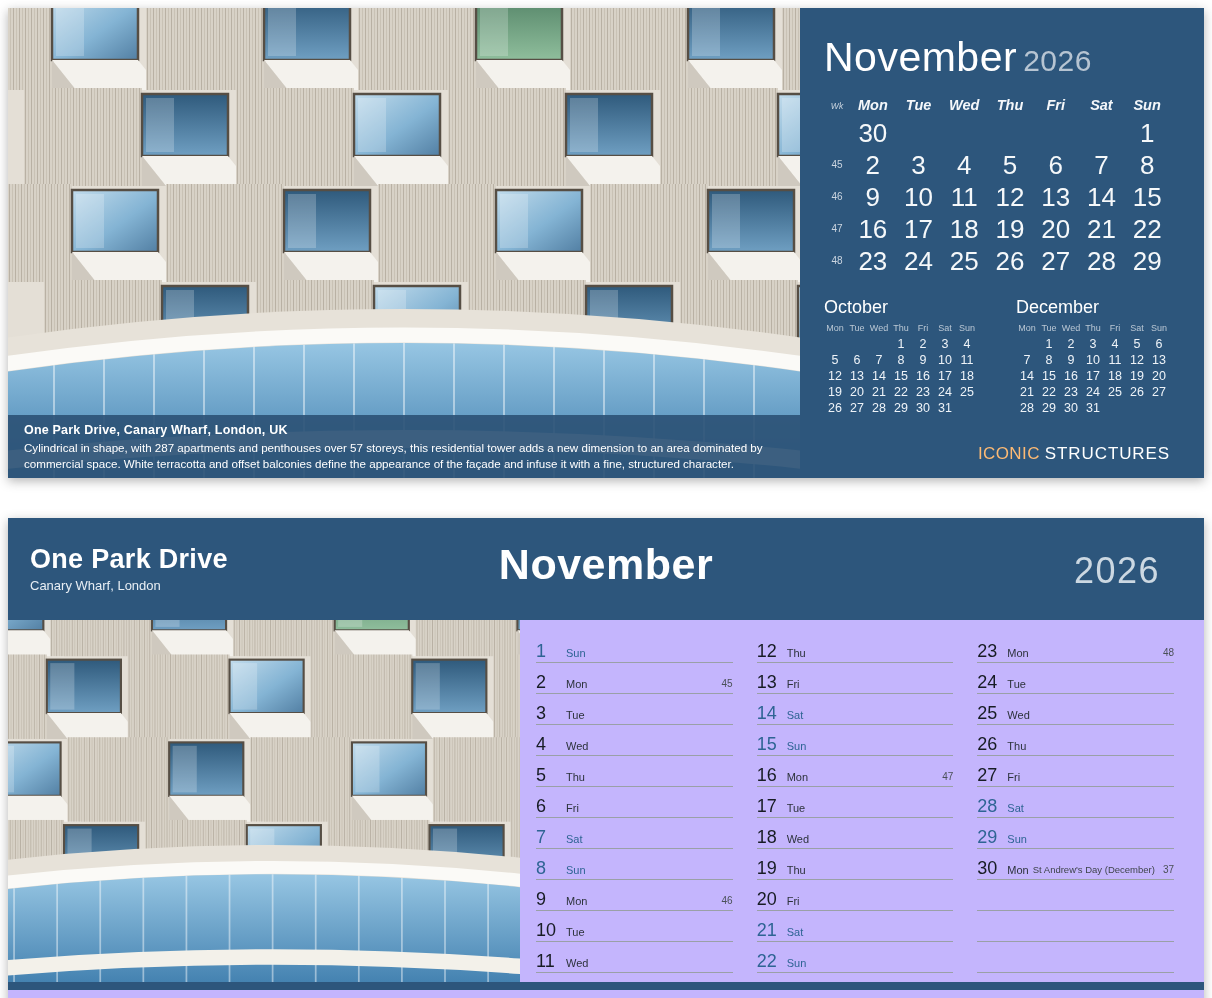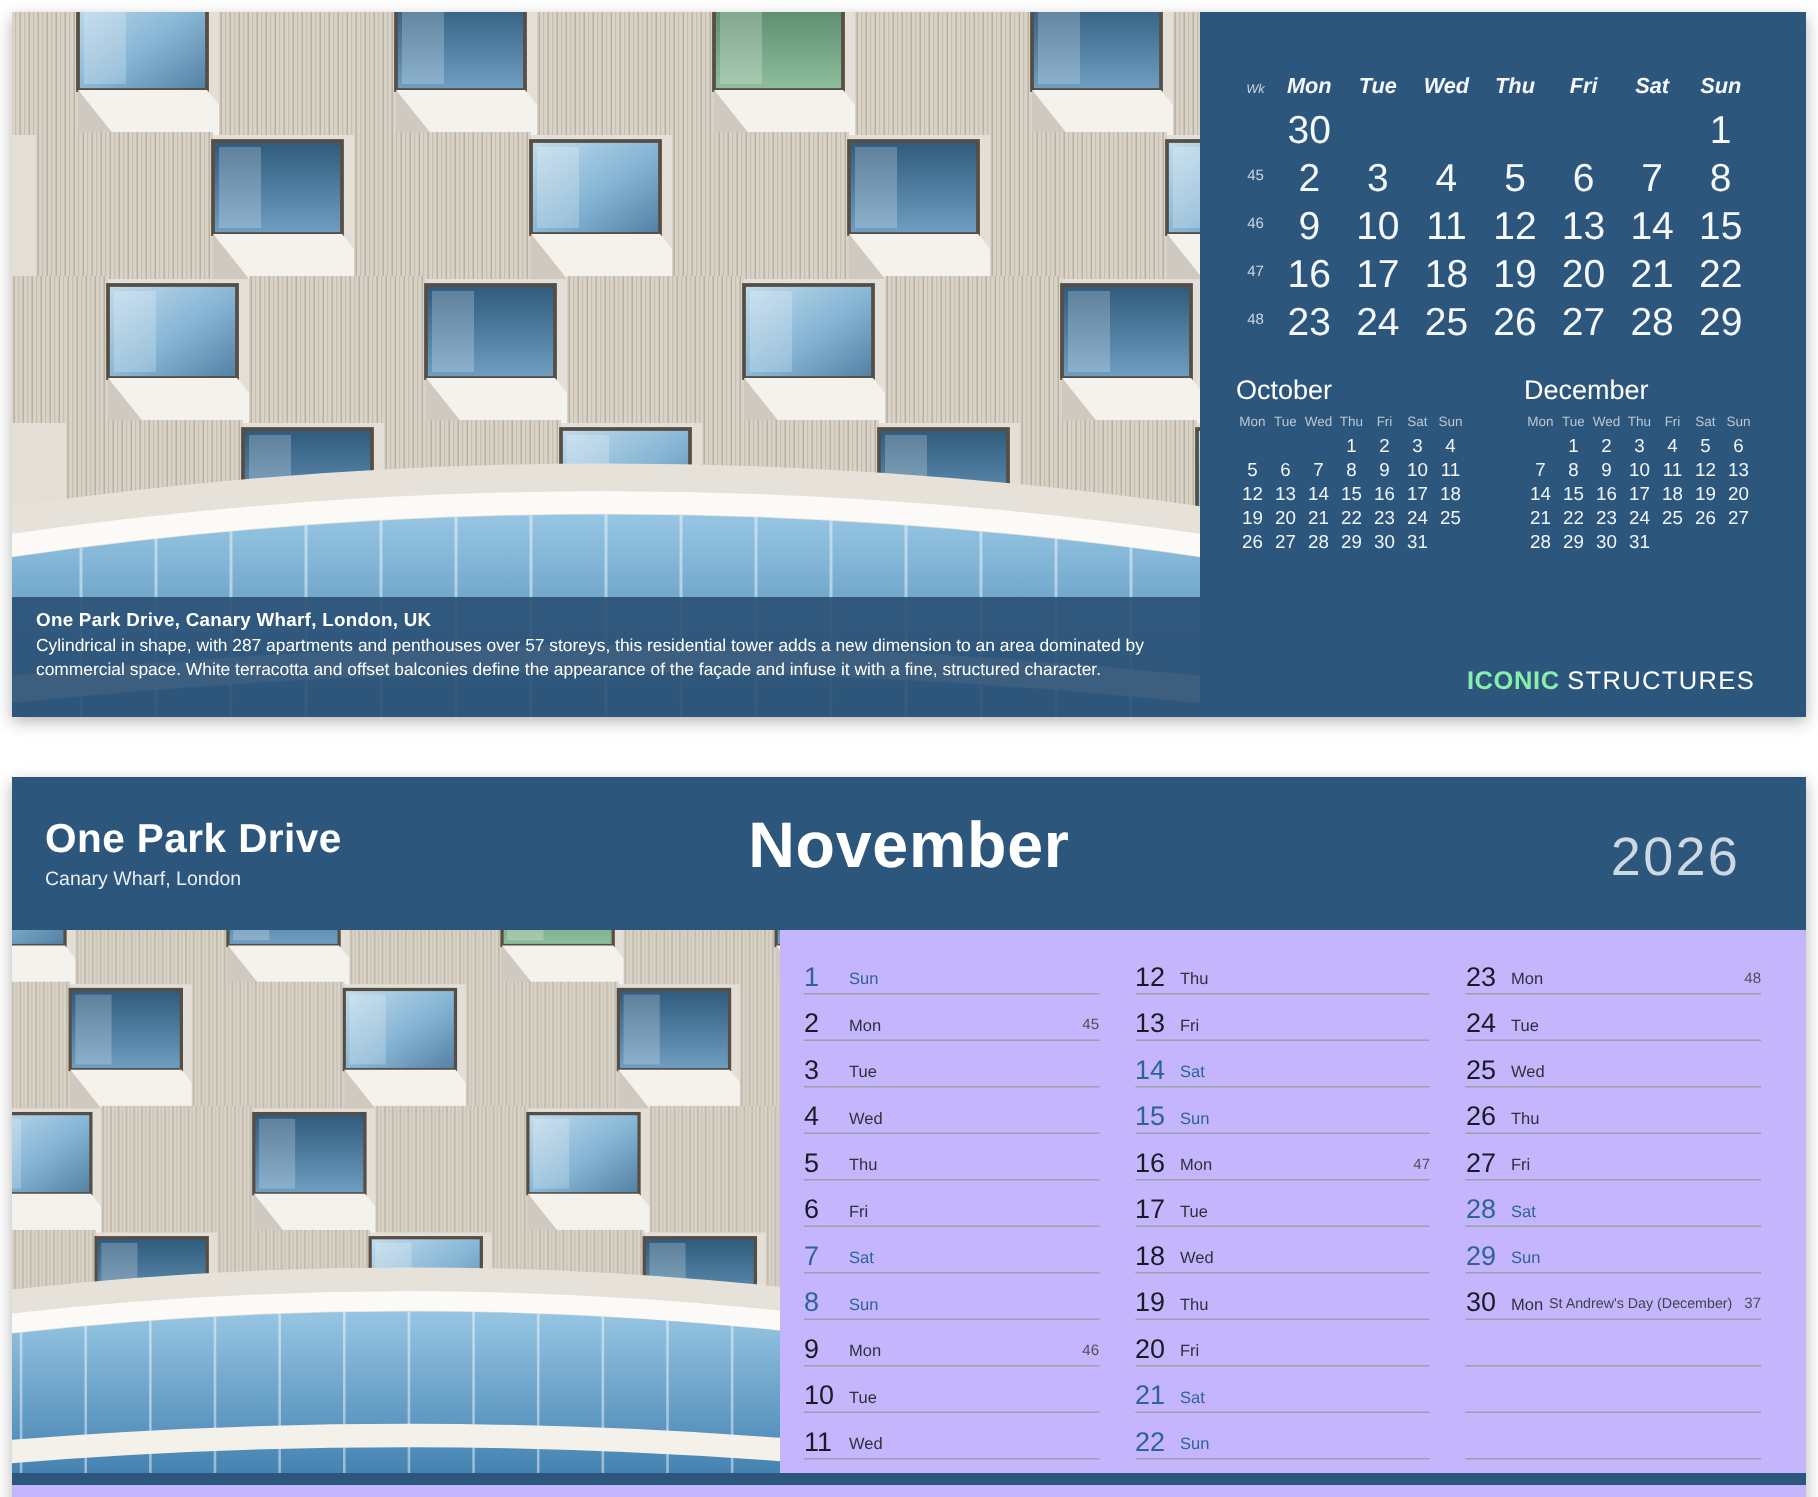--- a/index.html
+++ b/index.html
@@ -3,41 +3,41 @@
 <meta charset="utf-8">
 <style>
   html,body{margin:0;padding:0;background:#ffffff;}
   body{width:1212px;height:998px;font-family:"Liberation Sans",sans-serif;position:relative;overflow:hidden;}
   .panel{position:absolute;box-shadow:0 3px 10px rgba(40,40,40,.35);}
 
   
   .top-panel{left:8px;top:8px;width:1196px;height:470px;display:flex;background:#2d567c;}
   .photo-area{width:792px;height:470px;position:relative;overflow:hidden;flex:none;background:#e4dfd6;}
   .photo-area svg{width:100%;height:100%;display:block;}
-  .caption{position:absolute;left:0;right:0;bottom:0;height:80px;background:rgba(44,82,118,.92);
+  .caption{position:absolute;left:0;right:0;bottom:0;height:63px;background:rgba(44,82,118,.92);
            color:#fff;padding:8px 16px;box-sizing:border-box;}
   .caption-title{font-size:12.5px;font-weight:700;margin-bottom:3px;letter-spacing:.2px;}
   .caption-body{font-size:11.6px;line-height:1.35;}
 
   .cal-panel{flex:1;position:relative;padding:26px 34px 0 24px;color:#fff;box-sizing:border-box;}
   .cal-title{font-size:41px;letter-spacing:.5px;color:#ffffff;white-space:nowrap;}
   .cal-year{font-size:30px;color:#b6c4d2;margin-left:6px;}
   .mc-grid{display:grid;grid-template-columns:26px repeat(7,1fr);margin-top:8px;}
   .mc-h{font-size:14.5px;font-weight:700;text-align:center;color:#f4f7fa;padding:8px 0 4px;font-style:italic;}
   .mc-wk{font-size:8.5px;font-weight:400;color:#c9d4df;text-align:center;align-self:end;padding-bottom:6px;}
   .mc-d{font-size:26px;text-align:center;color:#f5f8fa;height:32px;line-height:32px;}
   .mc-wknum{font-size:10px;color:#ccd6e1;line-height:32px;text-align:center;}
   .minis{display:flex;gap:38px;margin-top:20px;}
   .mini{flex:1;}
   .mini-title{font-size:18px;color:#ffffff;margin-bottom:5px;}
   .mini-grid{display:grid;grid-template-columns:repeat(7,1fr);}
   .mini-h{font-size:9px;color:#bac7d4;text-align:center;padding-bottom:3px;}
   .mini-d{font-size:12.5px;color:#eef3f8;text-align:center;line-height:16px;}
   .logo{position:absolute;right:34px;bottom:14px;font-size:17px;white-space:nowrap;}
-  .logo-1{color:#86efac;font-weight:700;letter-spacing:.4px;}
+  .logo-1{color:#fdba74;font-weight:400;letter-spacing:.4px;}
   .logo-2{color:#ffffff;font-weight:400;letter-spacing:.9px;margin-left:5px;}
 
   
   .bottom-panel{left:8px;top:518px;width:1196px;height:556px;background:#c4b5fd;}
   .bp-header{height:102px;background:#2d567c;position:relative;}
   .bp-title-block{position:absolute;left:22px;top:26px;}
   .bp-title{font-size:27px;font-weight:700;color:#ffffff;letter-spacing:.3px;}
   .bp-sub{font-size:13px;color:#e8eef4;margin-top:3px;}
   .bp-month{position:absolute;left:0;right:0;text-align:center;top:22px;font-size:43px;font-weight:700;color:#ffffff;letter-spacing:.5px;}
   .bp-year{position:absolute;right:44px;top:32px;font-size:36px;font-weight:400;color:#ccd8e2;letter-spacing:1.5px;}
@@ -247,20 +247,23 @@
       <svg viewBox="0 0 800 470" preserveAspectRatio="xMidYMid slice">
           <use href="#facade"></use>
         </svg>
       <div class="caption">
         <div class="caption-title">One Park Drive, Canary Wharf, London, UK</div>
         <div class="caption-body">Cylindrical in shape, with 287 apartments and penthouses over 57 storeys, this residential tower adds a new dimension to an area dominated by commercial space. White terracotta and offset balconies define the appearance of the façade and infuse it with a fine, structured character.</div>
       </div>
     </div>
 
     <div class="cal-panel">
+      <div class="cal-title">
+        <span>November</span><span class="cal-year">2026</span>
+      </div>
       <div class="mc-grid">
           <div class="mc-h mc-wk">Wk</div>
           <div class="mc-h">Mon</div>
           <div class="mc-h">Tue</div>
           <div class="mc-h">Wed</div>
           <div class="mc-h">Thu</div>
           <div class="mc-h">Fri</div>
           <div class="mc-h">Sat</div>
           <div class="mc-h">Sun</div>
           <div class="mc-wknum"></div>

